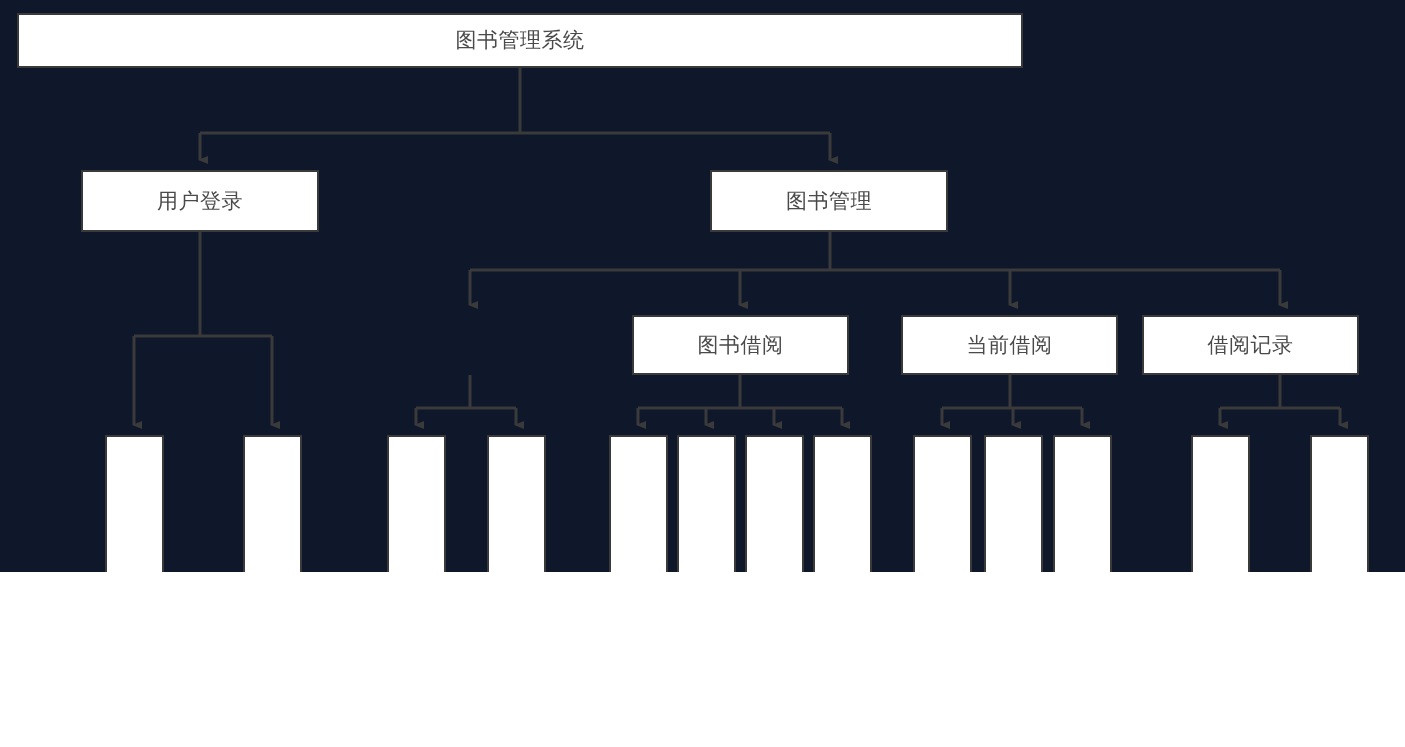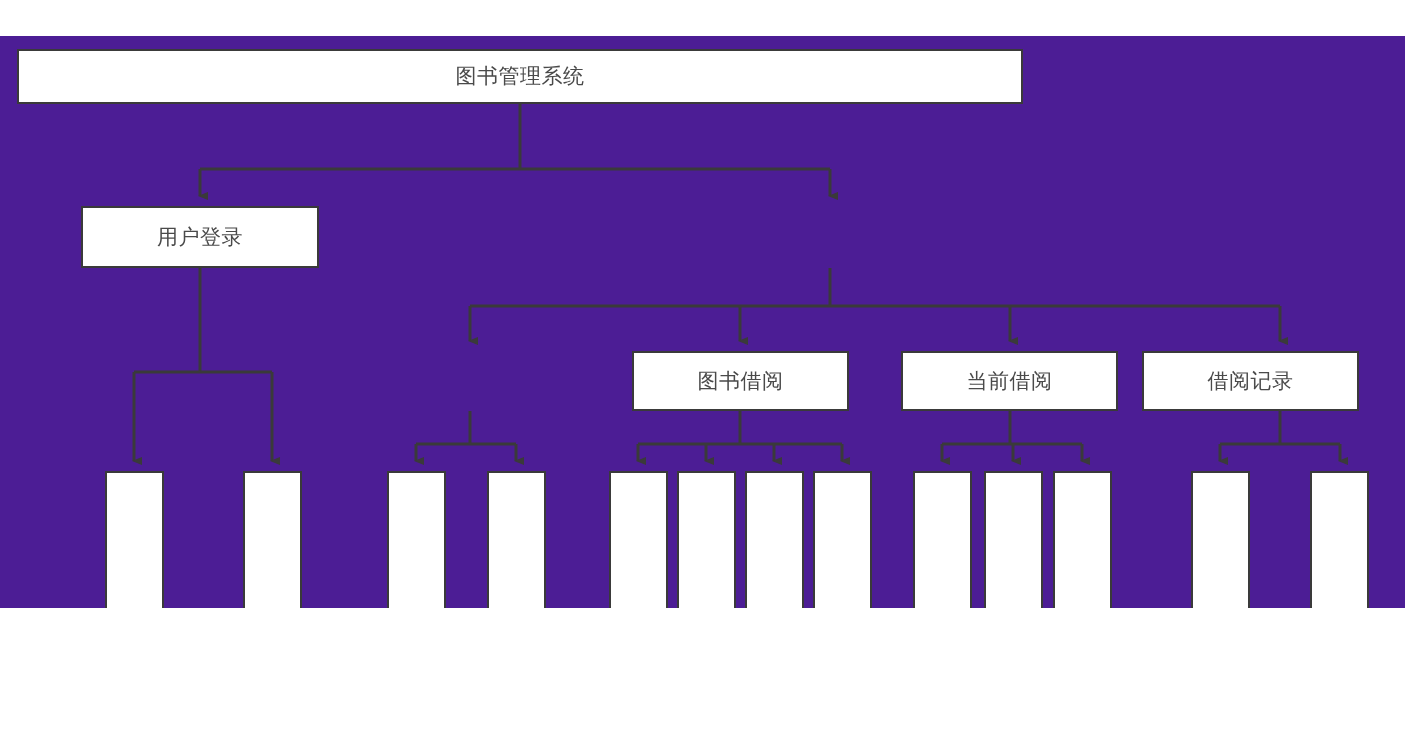--- a/index.html
+++ b/index.html
@@ -8,23 +8,22 @@
     padding: 0;
     background: #ffffff;
   }
   body {
     font-family: "DejaVu Sans", "Liberation Sans", sans-serif;
   }
   #canvas {
     position: relative;
     width: 1405px;
     height: 572px;
-    background: #4c1d95;
+    background: #0f172a;
     overflow: hidden;
-    margin-top: 36px;
   }
   #wires {
     position: absolute;
     left: 0;
     top: 0;
     width: 1405px;
     height: 747px;
     pointer-events: none;
   }
   .node {
@@ -129,20 +128,23 @@
     </g>
   </svg>
 
   <div class="node h root" style="left:17px; top:13px; width:1006px; height:55px;">
     <span class="lbl">图书管理系统</span>
   </div>
 
   <div class="node h" style="left:81px; top:170px; width:238px; height:62px;">
     <span class="lbl">用户登录</span>
   </div>
+  <div class="node h" style="left:710px; top:170px; width:238px; height:62px;">
+    <span class="lbl">图书管理</span>
+  </div>
 
   <div class="node h" style="left:901px; top:315px; width:217px; height:60px;">
     <span class="lbl">当前借阅</span>
   </div>
   <div class="node h" style="left:632px; top:315px; width:217px; height:60px;">
     <span class="lbl">图书借阅</span>
   </div>
   <div class="node h" style="left:1142px; top:315px; width:217px; height:60px;">
     <span class="lbl">借阅记录</span>
   </div>

